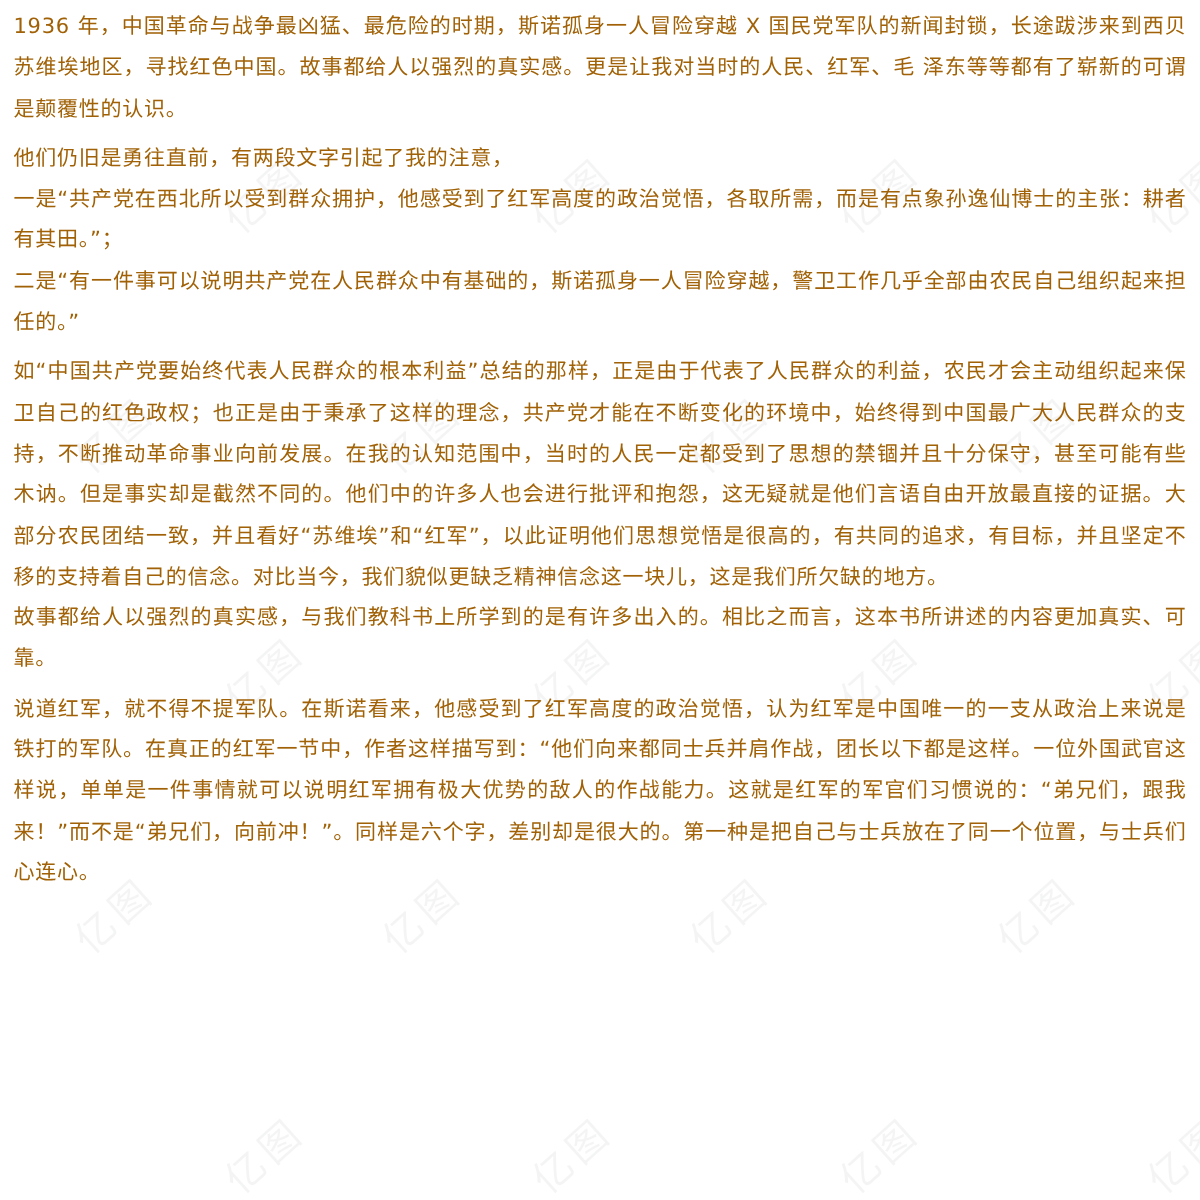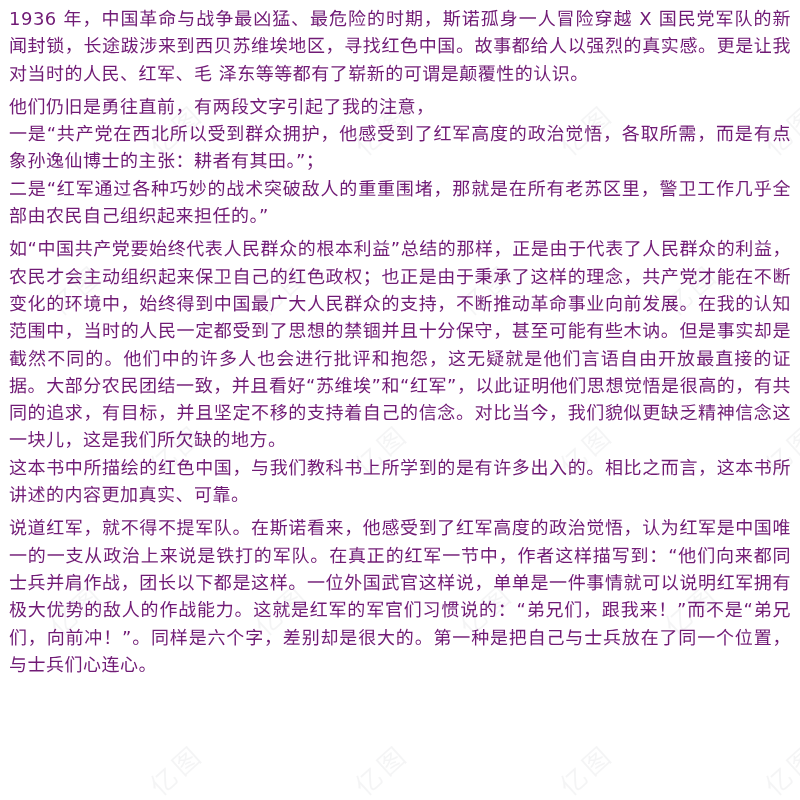--- a/index.html
+++ b/index.html
@@ -12,22 +12,22 @@
     width: 800px;
     height: 800px;
     overflow: hidden;
     background: #ffffff;
     font-family: "DejaVu Sans", "Liberation Sans", sans-serif;
   }
   .content {
     position: relative;
     z-index: 2;
     padding: 5px 9px 0 9px;
-    color: #701a75;
-    font-size: 18px;
+    color: #a16207;
+    font-size: 14px;
     line-height: 27.3px;
     text-align: justify;
     text-justify: inter-ideograph;
     letter-spacing: 0.5px;
   }
   .content p {
     margin: 0;
   }
   .content p.gap-after {
     margin-bottom: 6px;
@@ -76,18 +76,18 @@
       <span class="wm" style="left: -60px; top: 750px;">亿图</span>
       <span class="wm" style="left: 145px; top: 750px;">亿图</span>
       <span class="wm" style="left: 350px; top: 750px;">亿图</span>
       <span class="wm" style="left: 555px; top: 750px;">亿图</span>
       <span class="wm" style="left: 760px; top: 750px;">亿图</span>
     </div>
   <div class="content">
     <p class="gap-after">1936 年，中国革命与战争最凶猛、最危险的时期，斯诺孤身一人冒险穿越 X 国民党军队的新闻封锁，长途跋涉来到西贝苏维埃地区，寻找红色中国。故事都给人以强烈的真实感。更是让我对当时的人民、红军、毛 泽东等等都有了崭新的可谓是颠覆性的认识。</p>
     <p>他们仍旧是勇往直前，有两段文字引起了我的注意，</p>
     <p>一是“共产党在西北所以受到群众拥护，他感受到了红军高度的政治觉悟，各取所需，而是有点象孙逸仙博士的主张：耕者有其田。”；</p>
-    <p class="gap-after">二是“红军通过各种巧妙的战术突破敌人的重重围堵，那就是在所有老苏区里，警卫工作几乎全部由农民自己组织起来担任的。”</p>
+    <p class="gap-after">二是“有一件事可以说明共产党在人民群众中有基础的，斯诺孤身一人冒险穿越，警卫工作几乎全部由农民自己组织起来担任的。”</p>
     <p>如“中国共产党要始终代表人民群众的根本利益”总结的那样，正是由于代表了人民群众的利益，农民才会主动组织起来保卫自己的红色政权；也正是由于秉承了这样的理念，共产党才能在不断变化的环境中，始终得到中国最广大人民群众的支持，不断推动革命事业向前发展。在我的认知范围中，当时的人民一定都受到了思想的禁锢并且十分保守，甚至可能有些木讷。但是事实却是截然不同的。他们中的许多人也会进行批评和抱怨，这无疑就是他们言语自由开放最直接的证据。大部分农民团结一致，并且看好“苏维埃”和“红军”，以此证明他们思想觉悟是很高的，有共同的追求，有目标，并且坚定不移的支持着自己的信念。对比当今，我们貌似更缺乏精神信念这一块儿，这是我们所欠缺的地方。</p>
-    <p class="gap-after">这本书中所描绘的红色中国，与我们教科书上所学到的是有许多出入的。相比之而言，这本书所讲述的内容更加真实、可靠。</p>
+    <p class="gap-after">故事都给人以强烈的真实感，与我们教科书上所学到的是有许多出入的。相比之而言，这本书所讲述的内容更加真实、可靠。</p>
     <p class="gap-after">说道红军，就不得不提军队。在斯诺看来，他感受到了红军高度的政治觉悟，认为红军是中国唯一的一支从政治上来说是铁打的军队。在真正的红军一节中，作者这样描写到：“他们向来都同士兵并肩作战，团长以下都是这样。一位外国武官这样说，单单是一件事情就可以说明红军拥有极大优势的敌人的作战能力。这就是红军的军官们习惯说的：“弟兄们，跟我来！”而不是“弟兄们，向前冲！”。同样是六个字，差别却是很大的。第一种是把自己与士兵放在了同一个位置，与士兵们心连心。</p>
   </div>
 </div>
 
 </body></html>

